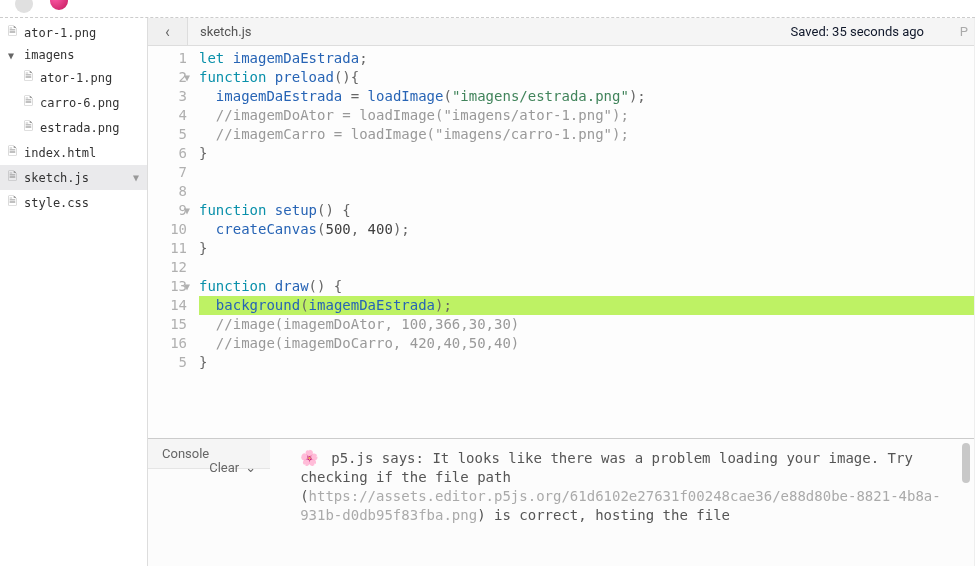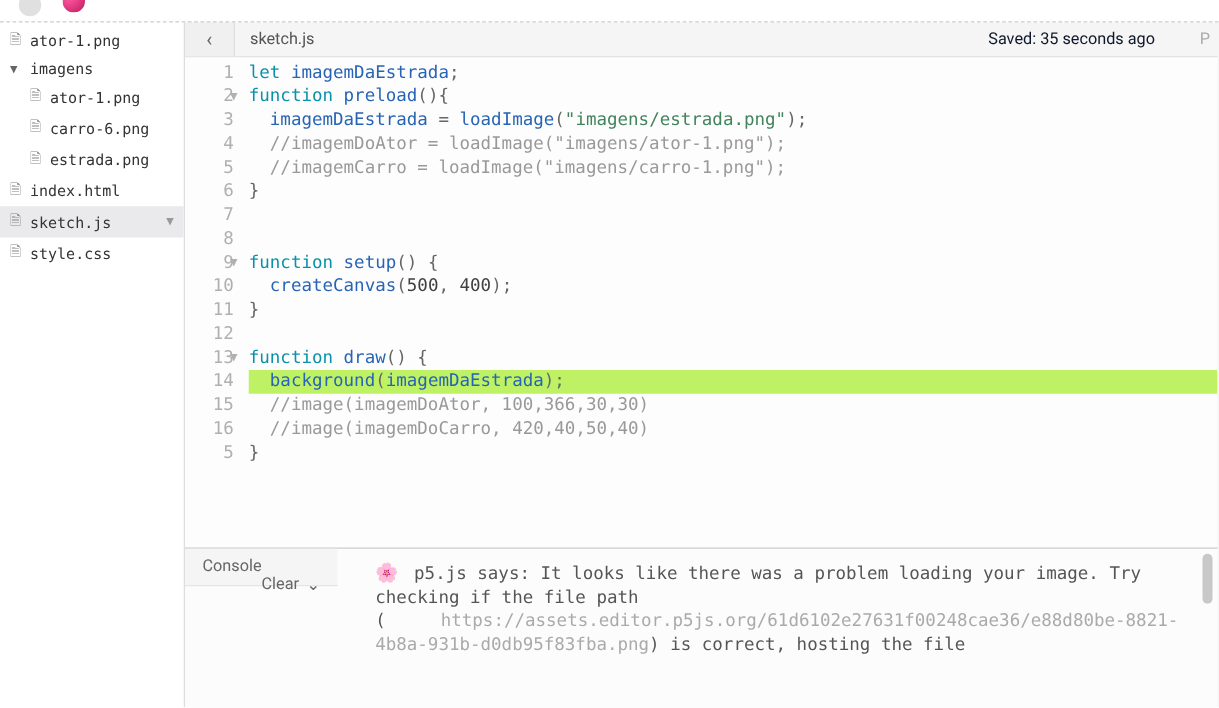--- a/index.html
+++ b/index.html
@@ -35,21 +35,21 @@
     .op { color: #666; }
     .str { color: #41845b; }
     .num { color: #404040; margin-top: 33px; }
     .com { color: #999; }
     .ident { color: #2764b5; }
     .console-panel { height: 128px; border-top: 1px solid #ccc; display: flex; flex-direction: row; background: #fcfcfc; }
     .console-header { display: flex; justify-content: space-between; align-items: center; padding: 6px 14px; border-bottom: 1px solid #e5e5e5; color: #666; font-size: 13px; background: #f5f5f5; height: 30px; }
     .clear-btn { display: flex; align-items: flex-start; gap: 6px; cursor: pointer; margin-top: 28px; }
     .console-body { flex: 1; padding: 10px 30px 6px 30px; font-family: "Menlo","Consolas",monospace; font-size: 14px; line-height: 19px; color: #555; position: relative; overflow: hidden; }
     .flower { color: #e91e91; font-size: 15px; margin-right: 4px; }
-    .url { color: #aaa; margin-left: 44px; }
+    .url { color: #aaa; }
     .sb { position: absolute; right: 4px; top: 4px; width: 8px; height: 40px; background: #c8c8c8; border-radius: 4px; }
     .chev { display: inline-block; }
   </style>
 </head>
 <body>
 
 <div class="top-bar">
   <div class="top-avatar2"></div>
   <div class="top-avatar"></div>
 </div>

